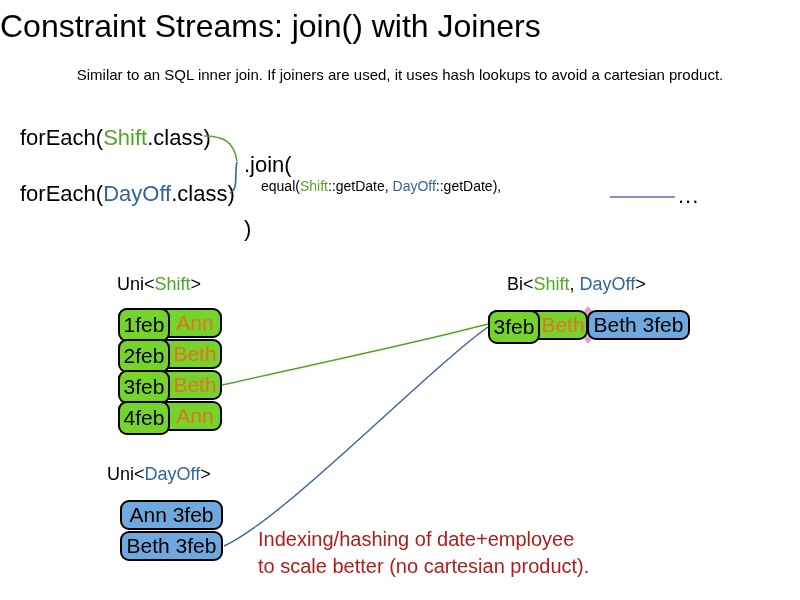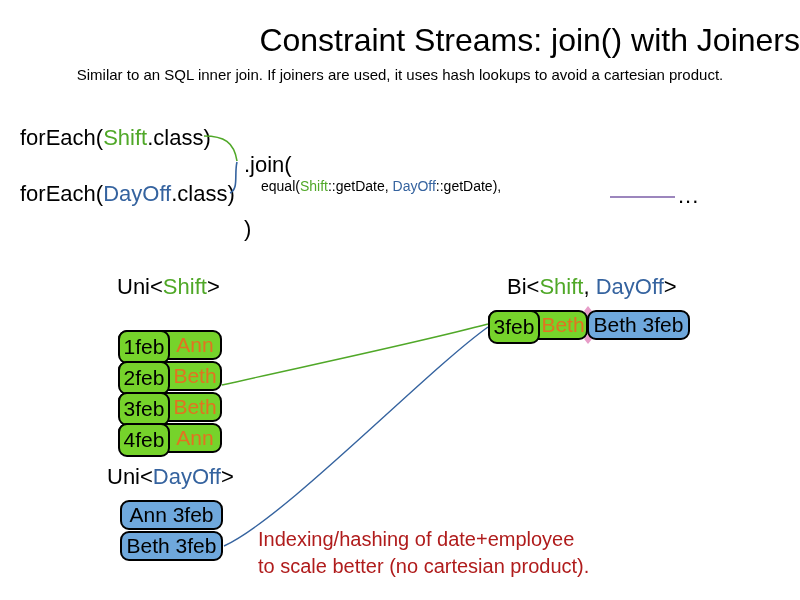--- a/index.html
+++ b/index.html
@@ -1,44 +1,44 @@
 <!DOCTYPE html>
 <html><head>
 <meta charset="utf-8">
 <style>
   html,body { margin:0; padding:0; background:#ffffff; }
   .slide {
     position:relative; width:800px; height:600px; background:#ffffff;
     font-family:"Liberation Sans", sans-serif; color:#000; overflow:hidden;
   }
   .abs { position:absolute; }
-  .title { top:22px; left:0; right:0; text-align:right; font-size:32px; white-space:nowrap; }
+  .title { top:8px; left:0; right:0; text-align:left; font-size:32px; white-space:nowrap; }
   .subtitle { top:66px; left:0; right:0; text-align:center; font-size:15px; white-space:nowrap; }
 
   .code { font-size:22px; white-space:nowrap; }
   .fe1 { top:125px; left:20px; }
   .fe2 { top:181px; left:20px; }
   .join-open  { top:152px; left:244px; }
   .join-close { top:216px; left:244px; }
   .joiner { font-size:14px; line-height:16px; white-space:nowrap; left:261px; }
   .j1 { top:178px; }
   .j2 { top:196px; }
   .ellipsis { top:183px; left:678px; font-size:22px; letter-spacing:1px; }
 
   .green-t  { color:#50A828; }
   .blue-t   { color:#35639F; }
 
-  .tbl-label { font-size:22px; white-space:nowrap; }
+  .tbl-label { font-size:18px; white-space:nowrap; }
   .lbl-shift  { top:274px; left:117px; }
   .lbl-bi     { top:274px; left:507px; }
   .lbl-dayoff { top:464px; left:107px; }
 
   .srow {
     position:absolute; width:104px; height:30px; box-sizing:border-box;
-    background:#76D32B; border:2px solid #000; border-radius:9px;margin-top:22px;
+    background:#76D32B; border:2px solid #000; border-radius:9px;
   }
   .datebox {
     position:absolute; left:-2px; top:-2px; width:52px; height:34px; box-sizing:border-box;
     background:#76D32B; border:2px solid #000; border-radius:9px;
     display:flex; align-items:center; justify-content:center;
     font-size:21px; color:#000;
   }
   .namecell {
     position:absolute; left:50px; right:0; top:0; bottom:0;
     display:flex; align-items:center; justify-content:center;

